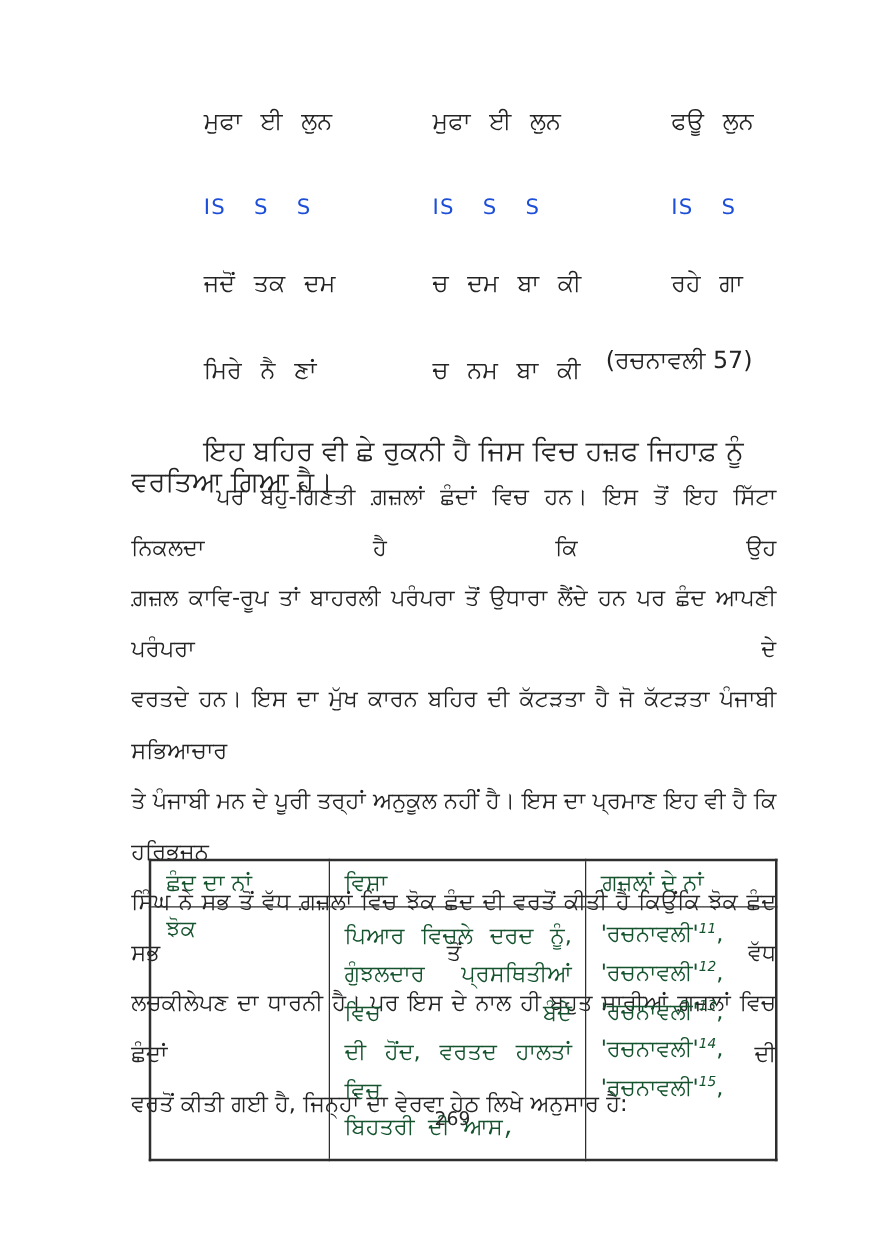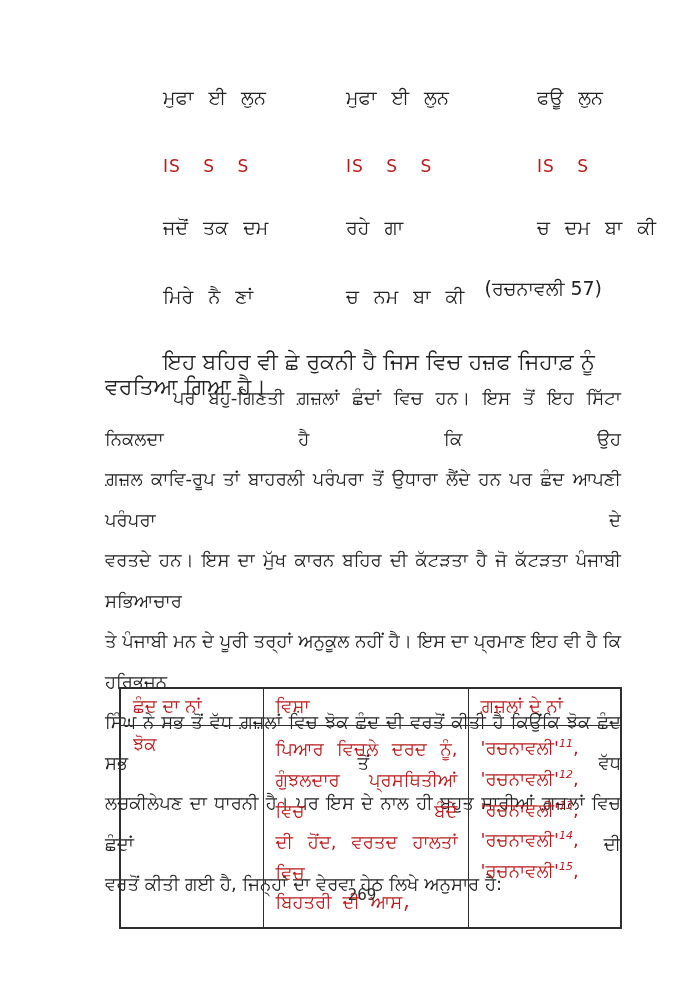--- a/index.html
+++ b/index.html
@@ -10,42 +10,42 @@
   }
   
   .scansion{
     position:absolute;top:84px;left:163px;right:60px;
     display:grid;
     grid-template-columns:167px 175px 1fr;
     grid-template-rows:53px 45px 53px 40px;
     font-size:19px;line-height:26px;gap:16px;
   }
   .scansion .cell{white-space:nowrap;word-spacing:9px;}
-  .scansion .sym{font-size:17px;word-spacing:16px;letter-spacing:1px;color:#b91c1c;}
+  .scansion .sym{font-size:17px;word-spacing:16px;letter-spacing:1px;color:#1d4ed8;}
   .citation{
     position:absolute;top:277px;right:98px;
     font-size:19px;
   }
   
   .para1{
     position:absolute;top:349px;left:105px;width:515px;
     font-size:22px;text-indent:58px;
   }
   .para2{
     position:absolute;top:378px;left:105px;width:516px;
     font-size:18px;line-height:40.5px;
   }
   .para2 .pline{text-align:justify;text-align-last:justify;}
   .para2 .pline.first{text-indent:68px;}
   .para2 .pline.last{text-align-last:left;}
   
   table.chhand{
     position:absolute;top:687px;left:119px;width:501px;
     border-collapse:collapse;table-layout:fixed;
-    font-size:18px;color:#b91c1c;
+    font-size:18px;color:#14532d;
   }
   table.chhand,table.chhand td,table.chhand th{
     border:1.6px solid #2e2e2e;
   }
   table.chhand{border-width:2px;}
   table.chhand th{
     font-weight:normal;text-align:left;height:30px;
     padding:2px 10px 4px 12px;
   }
   table.chhand td{vertical-align:top;padding:7px 10px 8px 12px;}
@@ -66,22 +66,22 @@
 <div class="scansion">
   <div class="cell">ਮੁਫਾ ਈ ਲੁਨ</div>
   <div class="cell">ਮੁਫਾ ਈ ਲੁਨ</div>
   <div class="cell">ਫਊ ਲੁਨ</div>
 
   <div class="cell sym">IS S S</div>
   <div class="cell sym">IS S S</div>
   <div class="cell sym">IS S</div>
 
   <div class="cell">ਜਦੋਂ ਤਕ ਦਮ</div>
+  <div class="cell">ਚ ਦਮ ਬਾ ਕੀ</div>
   <div class="cell">ਰਹੇ ਗਾ</div>
-  <div class="cell">ਚ ਦਮ ਬਾ ਕੀ</div>
 
   <div class="cell">ਮਿਰੇ ਨੈ ਣਾਂ</div>
   <div class="cell">ਚ ਨਮ ਬਾ ਕੀ</div>
 </div>
 
 <div class="citation">(ਰਚਨਾਵਲੀ 57)</div>
 
 <div class="para1">ਇਹ ਬਹਿਰ ਵੀ ਛੇ ਰੁਕਨੀ ਹੈ ਜਿਸ ਵਿਚ ਹਜ਼ਫ ਜਿਹਾਫ਼ ਨੂੰ ਵਰਤਿਆ ਗਿਆ ਹੈ।</div>
 
 <div class="para2">

